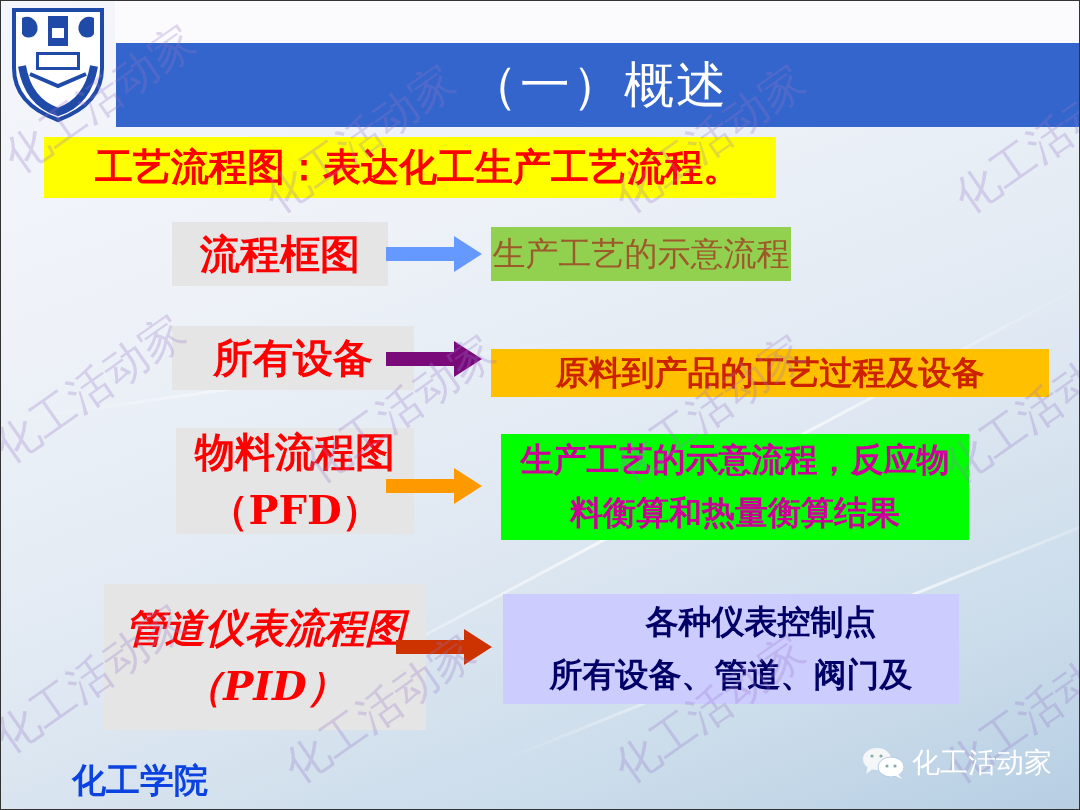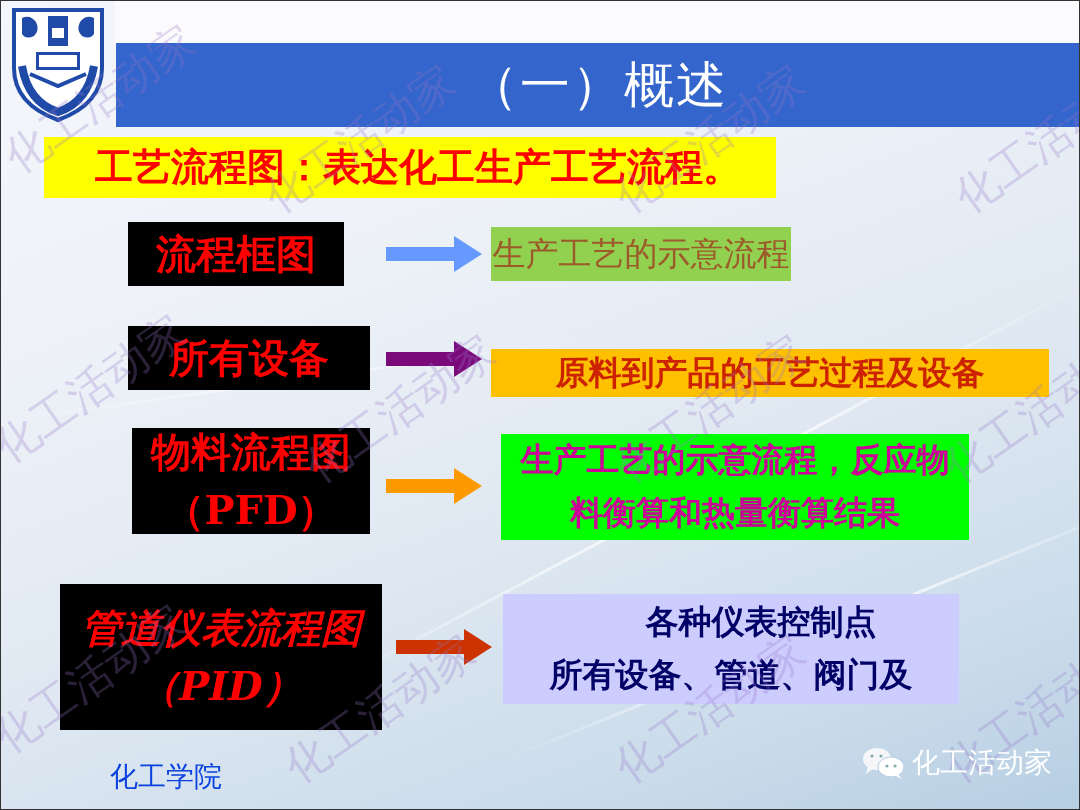--- a/index.html
+++ b/index.html
@@ -10,24 +10,24 @@
   }
   .frame { position:absolute; left:0; top:0; width:1078px; height:808px; border:1px solid #333; pointer-events:none; }
   .streak { position:absolute; height:3px; background: linear-gradient(90deg, rgba(255,255,255,0), rgba(255,255,255,0.9), rgba(255,255,255,0)); transform-origin:left center; }
   .top-white { position:absolute; left:115px; top:0; width:965px; height:44px; background:#fbfbfd; border-top:1px solid #444; }
   .logo { position:absolute; left:8px; top:6px; width:100px; height:118px; }
   .title-bar { position:absolute; left:116px; top:43px; width:964px; height:84px; background:#3465cc; display:flex; align-items:center; justify-content:center; }
   .title-bar span { color:#fff; font-size:50px; font-family:"DejaVu Sans", sans-serif; letter-spacing:2px; }
   .summary { position:absolute; left:44px; top:137px; width:732px; height:61px; background:#ffff00; display:flex; align-items:center; padding-left:16px; box-sizing:border-box;justify-content:center; }
   .summary span { color:#ff0000; font-size:38px; font-weight:bold; }
   .box { position:absolute; box-sizing:border-box; display:flex; flex-direction:column; align-items:center; justify-content:center; text-align:center; }
-  .term { background:#000000; color:#ff0000; font-weight:bold; font-size:40px; line-height:1.45; }
+  .term { background:#e5e5e5; color:#ff0000; font-weight:bold; font-size:40px; line-height:1.45;margin-left:44px; }
   .desc { font-size:33px; font-weight:bold; line-height:1.6; }
   .arrow { position:absolute; }
-  .footer-left { position:absolute; left:72px; top:758px; color:#0b42e0; font-size:28px; font-weight:normal; font-family:"DejaVu Sans", sans-serif;margin-left:38px; }
+  .footer-left { position:absolute; left:72px; top:758px; color:#0b42e0; font-size:34px; font-weight:bold; font-family:"DejaVu Sans", sans-serif; }
   .footer-right { position:absolute; left:862px; top:744px; display:flex; align-items:center; gap:6px; color:#fff; font-size:28px; font-family:"DejaVu Sans", sans-serif; }
   .wm { position:absolute; color:rgba(150,120,200,0.28); font-size:44px; transform:rotate(-35deg); font-family:"DejaVu Sans", sans-serif; pointer-events:none; white-space:nowrap; }
 </style>
 </head>
 <body>
 
 <div class="streak" style="left:300px;top:700px;width:900px;transform:rotate(-28deg);"></div>
 <div class="streak" style="left:500px;top:760px;width:700px;transform:rotate(-22deg);"></div>
 <div class="streak" style="left:0px;top:420px;width:600px;transform:rotate(-8deg);opacity:0.6"></div>
 

